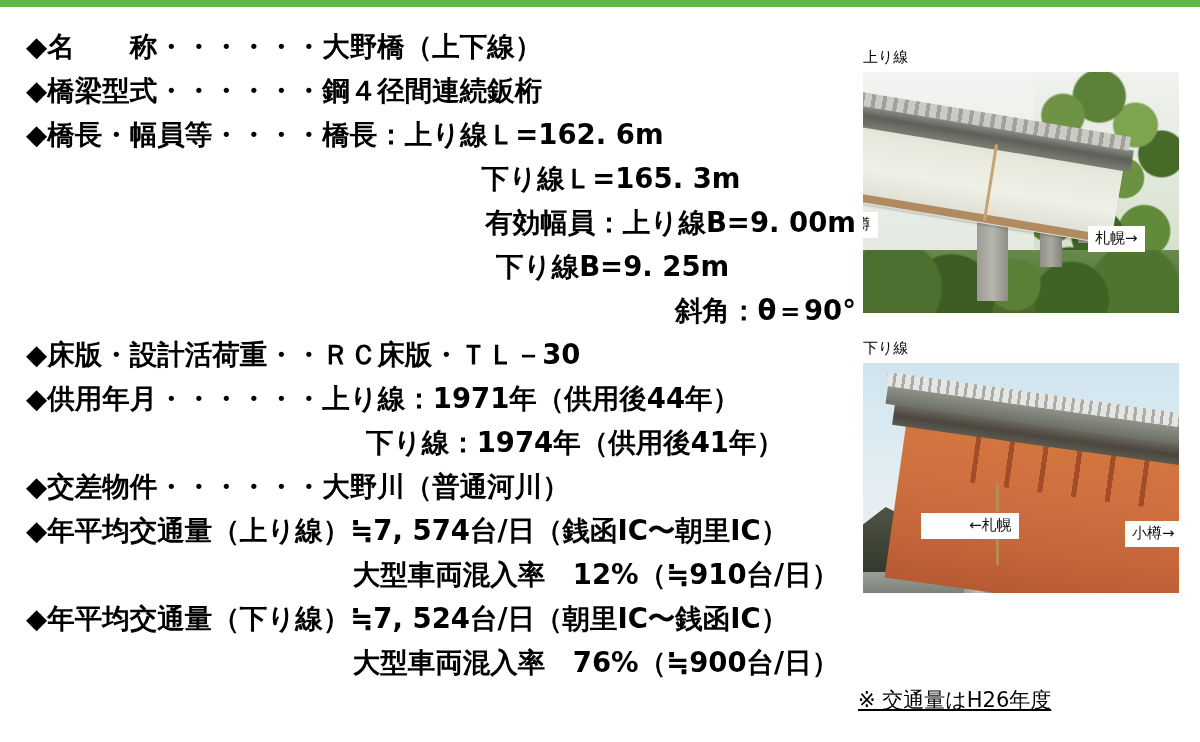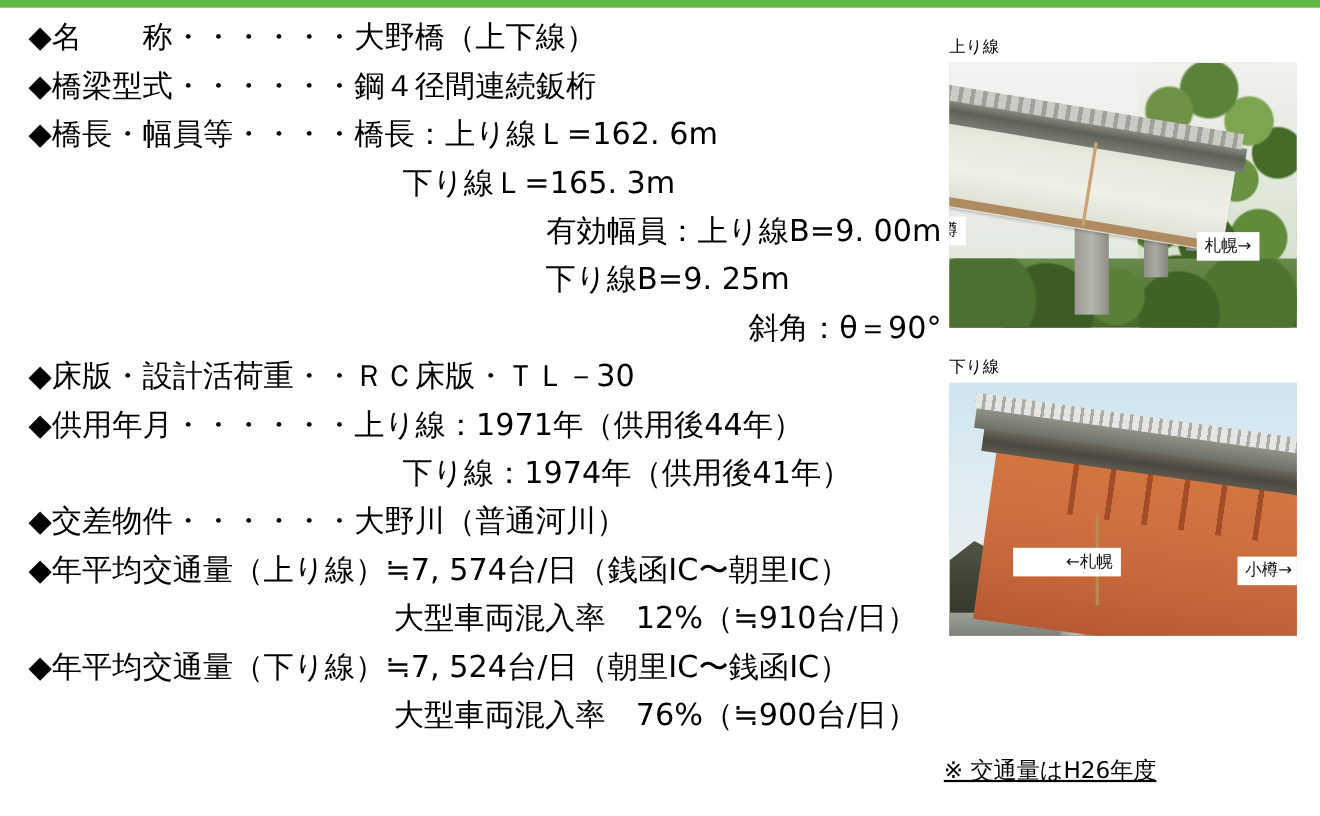--- a/index.html
+++ b/index.html
@@ -13,48 +13,49 @@
   #slide{position:relative;width:1200px;height:742px;}
 
   .topbar{
     position:absolute;left:0;top:0;width:1200px;height:7px;
     background:#5cb746;
   }
 
   
   .spec{
     position:absolute;
-    left:26px;top:12px;
+    left:26px;top:24px;
     width:830px;
+    font-weight:bold;
   }
   .line{
     font-size:27.5px;
     line-height:44px;
     color:#000000;
     white-space:pre;
     letter-spacing:0px;
   }
-  .line.ind1{padding-left:340px;}
+  .line.ind1{padding-left:340px;text-align:center;}
   .line.ind3{padding-left:345px;text-align:right;}
   .line.ind4{padding-left:470px;}
   .line.ind5{padding-left:340px;}
   .line.ind6{padding-left:310px;text-align:center;}
 
   
   .footnote{
     position:absolute;
     left:858px;top:686px;
     font-size:21px;
     color:#000;
     white-space:pre;
     text-decoration:underline;
   }
 
   
-  .photo-wrap{position:absolute;}
+  .photo-wrap{position:absolute;margin-top:15px;}
   .photo-cap{
     font-size:15px;
     color:#000;
     margin-bottom:5px;
     display:block;
     white-space:pre;
   }
   .photo{
     position:relative;
     width:316px;

